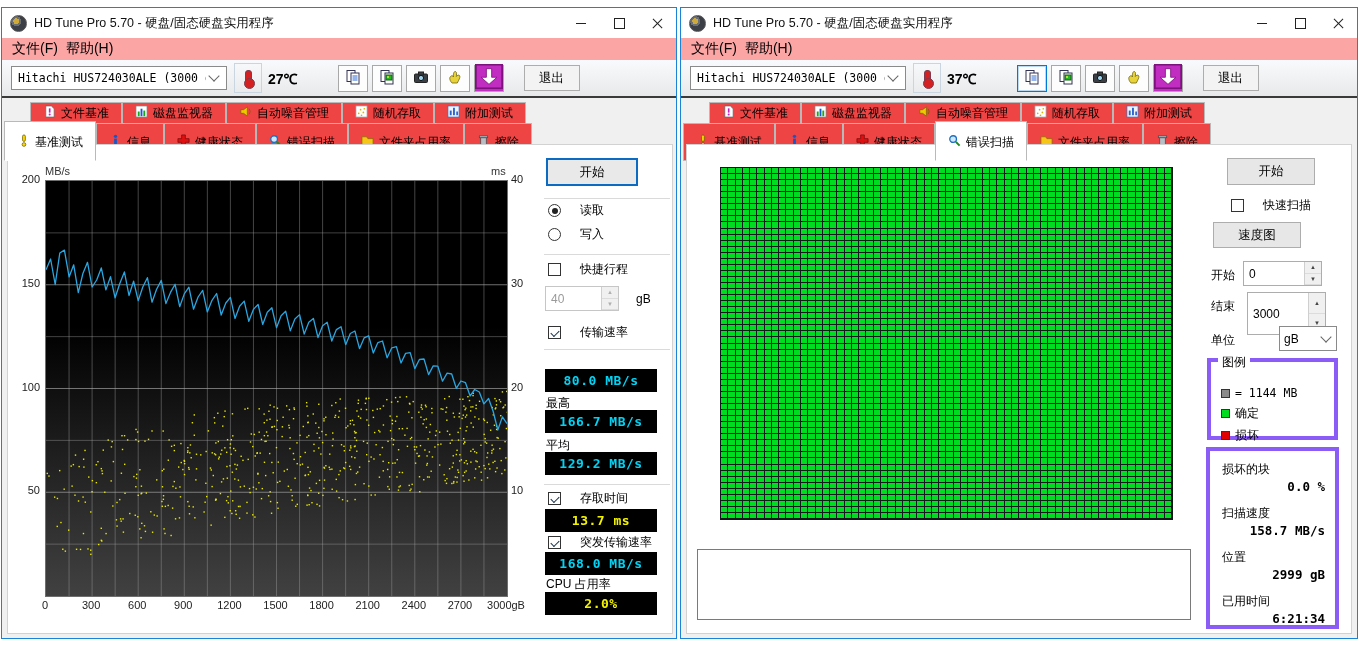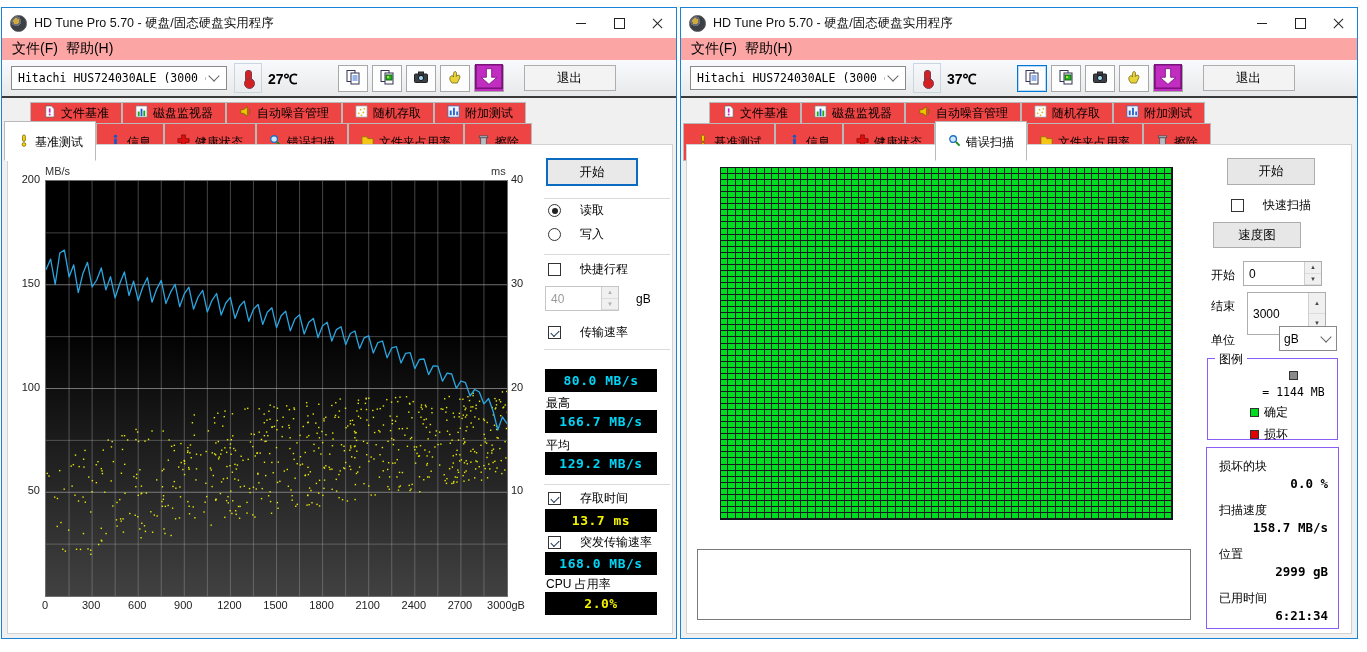--- a/index.html
+++ b/index.html
@@ -32,21 +32,21 @@
   .combo .val{overflow:hidden;flex:1;}
   .chev{width:7px;height:7px;border-right:1.5px solid #666;border-bottom:1.5px solid #666;transform:rotate(45deg);margin:-4px 2px 0 4px;flex:none;}
   .thermo-btn{width:26px;height:28px;margin-left:7px;border:1px solid #c9d6e2;display:flex;align-items:center;justify-content:center;background:transparent;flex:none;}
   .thermo{position:relative;width:5px;height:15px;background:#d42020;border:1px solid #7a3c50;border-radius:3px;}
   .thermo::after{content:"";position:absolute;left:-2px;bottom:-3px;width:9px;height:9px;border-radius:50%;background:#d42020;border:1px solid #7a3c50;}
   .temp{font-size:14px;font-weight:bold;margin-left:6px;white-space:nowrap;}
   .toolgroup{display:flex;gap:4px;margin-left:40px;}
   .tool-btn{width:30px;height:27px;background:#fdfdfd;border:1px solid #a8a8a8;display:flex;align-items:center;justify-content:center;box-sizing:border-box;padding:0;}
   .tool-btn.focus{border:1px solid #0078d7;box-shadow:inset 0 0 0 1px #bcd9f2;}
   .tool-btn.fill{padding:0;background:#c12cc1;}
-  .exit-btn{width:92px;height:26px;margin-left:20px;border:1px solid #adadad;background:#f3f3f3;font-size:12.5px;font-family:inherit;}
+  .exit-btn{width:56px;height:26px;margin-left:20px;border:1px solid #adadad;background:#f3f3f3;font-size:12.5px;font-family:inherit;}
 
   
   .tabrow{position:absolute;display:flex;}
   .tabrow.row1{top:94px;left:28px;height:21px;}
   .tabrow.row2{top:115px;left:2px;height:38px;}
   .tab{display:flex;align-items:center;gap:5px;padding:0 12px;font-size:12px;background:#ef4444;
     border:1px solid #b9b9b9;border-bottom:none;box-sizing:border-box;white-space:nowrap;}
   .tab svg{flex:none;}
   .row2 .tab{border-bottom:1px solid #b9b9b9;}
   .row2 .tab.active{background:#fff;border-bottom:1px solid #fff;position:relative;z-index:3;margin-top:-2px;padding-top:2px;}
@@ -81,21 +81,21 @@
   .spin .btns span{flex:1;display:flex;align-items:center;justify-content:center;font-size:6px;color:#444;background:#f0f0f0;border-bottom:1px solid #dcdcdc;}
   .spin.disabled{border-color:#c6c6c6;}
   .spin.disabled .sv{color:#9a9a9a;}
   .spin.disabled .btns span{color:#b0b0b0;}
   .select{position:absolute;display:flex;align-items:center;border:1px solid #8a8a8a;background:#fff;box-sizing:border-box;font-size:12px;padding:0 4px;}
   .select .val{flex:1;}
 
   
   .scan-grid{position:absolute;left:33px;top:22px;width:451px;height:351px;border:1px solid #14141e;box-sizing:content-box;}
   .msgbox{position:absolute;left:10px;top:404px;width:494px;height:71px;background:#fff;border:1px solid #7a7a7a;box-sizing:border-box;}
-  .groupbox{position:absolute;border:1px solid #8b5cf6;box-shadow:inset 0 0 0 1px #fdfdfd;box-sizing:border-box;padding-left:32px;}
+  .groupbox{position:absolute;border:4px solid #8b5cf6;box-shadow:inset 0 0 0 1px #fdfdfd;box-sizing:border-box;}
   .gb-title{position:absolute;top:-8px;left:7px;background:#fff;padding:0 4px;font-size:12px;}
   .legend-row{display:flex;align-items:center;gap:5px;font-size:12px;margin:5px 0 0 10px;white-space:nowrap;}
   .swatch{width:9px;height:9px;border:1px solid #333;flex:none;box-sizing:border-box;}
   .mono{font-family:"DejaVu Sans Mono",monospace;font-size:11.5px;}
   .stat-label{position:absolute;left:12px;font-size:12px;white-space:nowrap;}
   .stat-value{position:absolute;right:10px;font-family:"DejaVu Sans Mono",monospace;font-size:12.5px;font-weight:bold;white-space:nowrap;}
 </style>
 </head>
 <body>
 
@@ -1246,21 +1246,21 @@
     </div>
 
     <span class="small-label" style="left:524px;top:187px;">单位</span>
     <div class="select" style="left:592px;top:181px;width:58px;height:25px;">
       <span class="val">gB</span>
       <span class="chev"></span>
     </div>
 
     <div class="groupbox" style="left:520px;top:213px;width:131px;height:82px;">
       <span class="gb-title">图例</span>
-      <div class="legend-row" style="margin-top:12px;flex-direction:column;">
+      <div class="legend-row" style="margin-top:24px;">
         <span class="swatch" style="background:#8a8a8a;"></span>
         <span class="mono">= 1144 MB</span>
       </div>
       <div class="legend-row">
         <span class="swatch" style="background:#00dd20;"></span>
         <span>确定</span>
       </div>
       <div class="legend-row">
         <span class="swatch" style="background:#e00000;"></span>
         <span>损坏</span>

